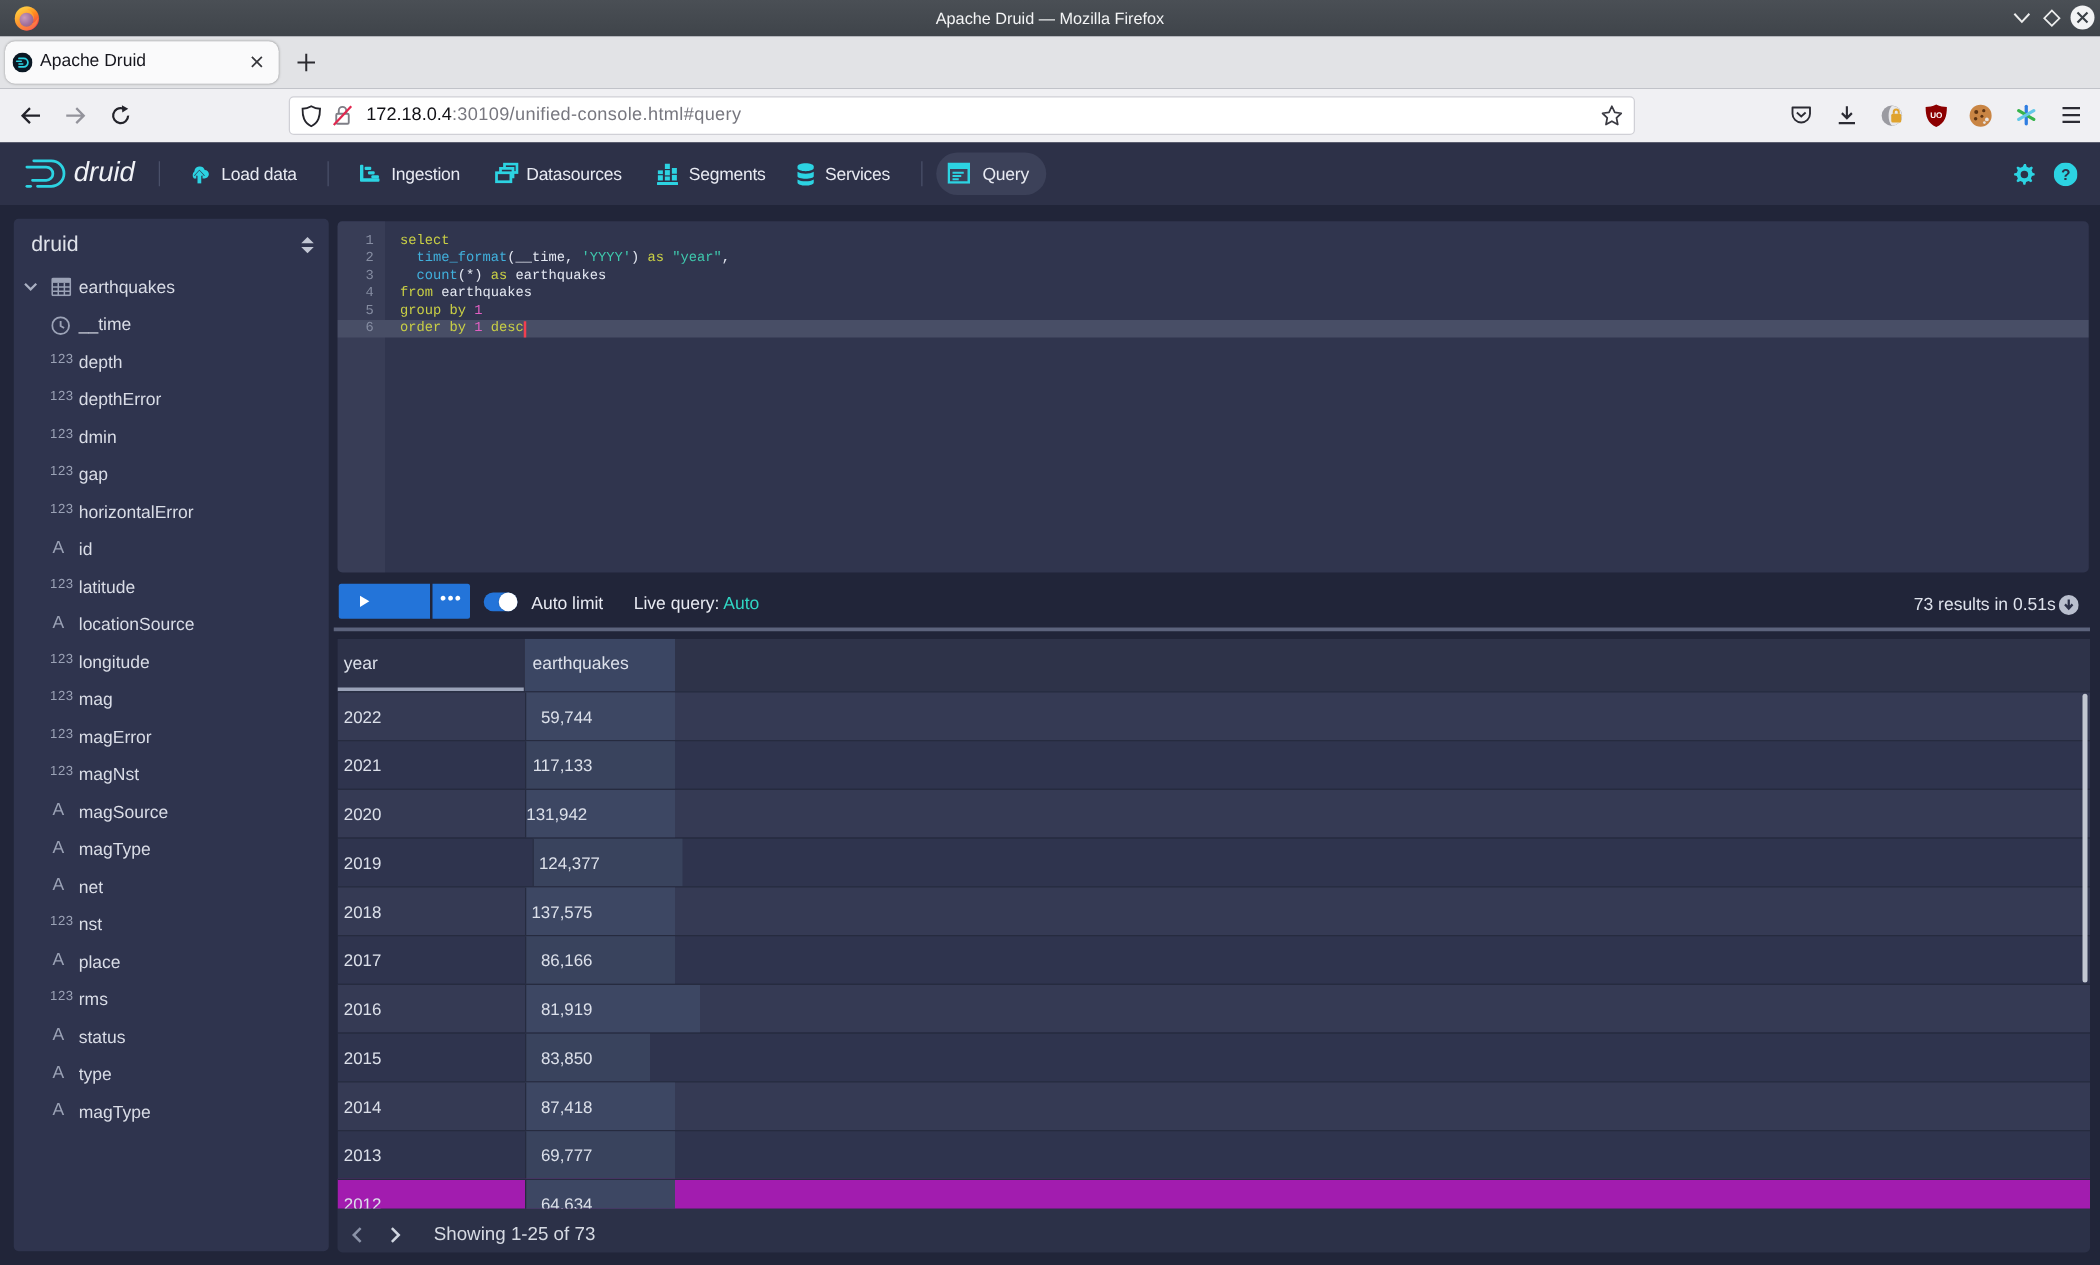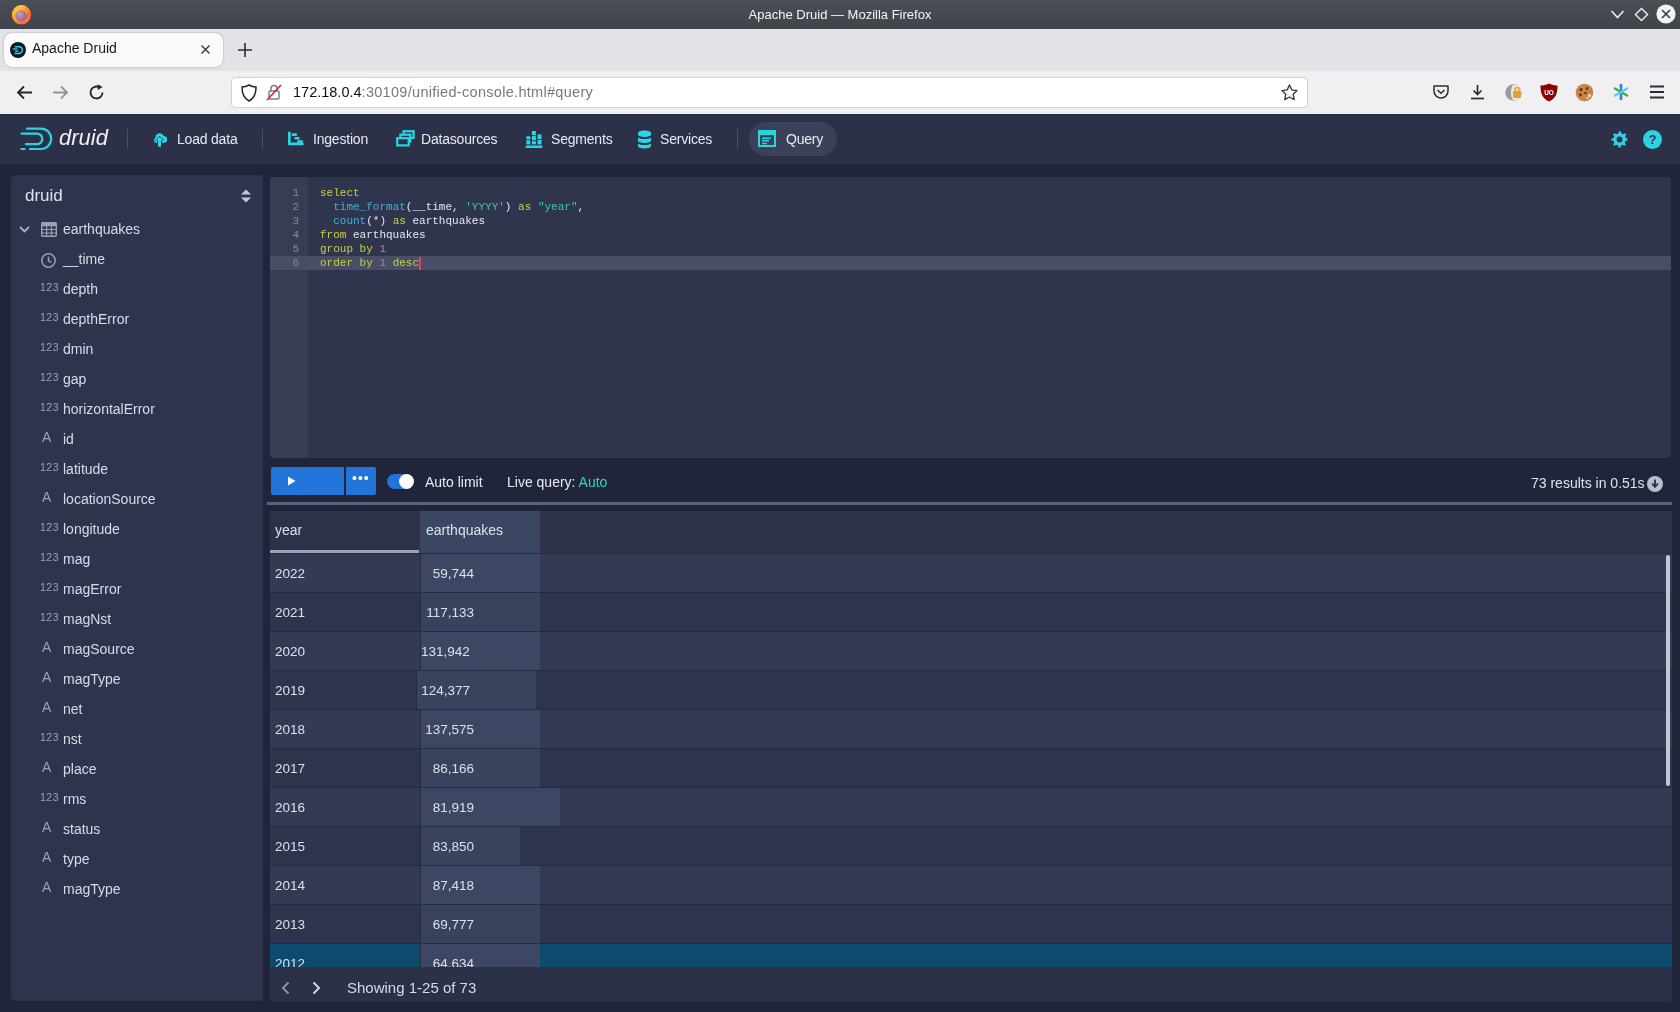--- a/index.html
+++ b/index.html
@@ -381,21 +381,21 @@
           </div>
         </div>
         <div class="abs" style="left:0;top:120px;width:1402px;height:39px;background:#353a54;border-top:1px solid #262b3f;">
           <div class="abs" style="left:5px;top:12px;">2020</div>
           <div class="abs" style="left:150px;top:0;width:120px;height:39px;background:#3d4763;border-left:1px solid #262b3f;">
             <div class="abs" style="left:0;top:12px;width:53px;">131,942</div>
           </div>
         </div>
         <div class="abs" style="left:0;top:159px;width:1402px;height:39px;background:#2f344e;border-top:1px solid #262b3f;">
           <div class="abs" style="left:5px;top:12px;">2019</div>
-          <div class="abs" style="left:146px;top:0;width:120px;height:39px;background:#39435d;border-left:1px solid #262b3f;">
+          <div class="abs" style="left:156px;top:0;width:120px;height:39px;background:#39435d;border-left:1px solid #262b3f;">
             <div class="abs" style="left:0;top:12px;width:53px;text-align:right;">124,377</div>
           </div>
         </div>
         <div class="abs" style="left:0;top:198px;width:1402px;height:39px;background:#353a54;border-top:1px solid #262b3f;">
           <div class="abs" style="left:5px;top:12px;">2018</div>
           <div class="abs" style="left:150px;top:0;width:120px;height:39px;background:#3d4763;border-left:1px solid #262b3f;">
             <div class="abs" style="left:0;top:12px;width:53px;text-align:right;">137,575</div>
           </div>
         </div>
         <div class="abs" style="left:0;top:237px;width:1402px;height:39px;background:#2f344e;border-top:1px solid #262b3f;">
@@ -421,21 +421,21 @@
           <div class="abs" style="left:150px;top:0;width:120px;height:39px;background:#3d4763;border-left:1px solid #262b3f;">
             <div class="abs" style="left:0;top:12px;width:53px;text-align:right;">87,418</div>
           </div>
         </div>
         <div class="abs" style="left:0;top:393px;width:1402px;height:39px;background:#2f344e;border-top:1px solid #262b3f;">
           <div class="abs" style="left:5px;top:12px;">2013</div>
           <div class="abs" style="left:150px;top:0;width:120px;height:39px;background:#39435d;border-left:1px solid #262b3f;">
             <div class="abs" style="left:0;top:12px;width:53px;text-align:right;">69,777</div>
           </div>
         </div>
-        <div class="abs" style="left:0;top:432px;width:1402px;height:39px;background:#0c4a6e;border-top:1px solid #262b3f;">
+        <div class="abs" style="left:0;top:432px;width:1402px;height:39px;background:#a21caf;border-top:1px solid #262b3f;">
           <div class="abs" style="left:5px;top:12px;">2012</div>
           <div class="abs" style="left:150px;top:0;width:120px;height:39px;background:#3d4763;border-left:1px solid #262b3f;">
             <div class="abs" style="left:0;top:12px;width:53px;text-align:right;">64,634</div>
           </div>
         </div>
       </div>
   </div>
 
   <div class="abs" id="pager" style="left:270px;top:803px;width:1402px;height:35px;background:#2c3148;border-radius:0 0 4px 4px;">
     <svg class="abs" style="left:11px;top:14px" width="9" height="14" viewBox="0 0 9 14">

